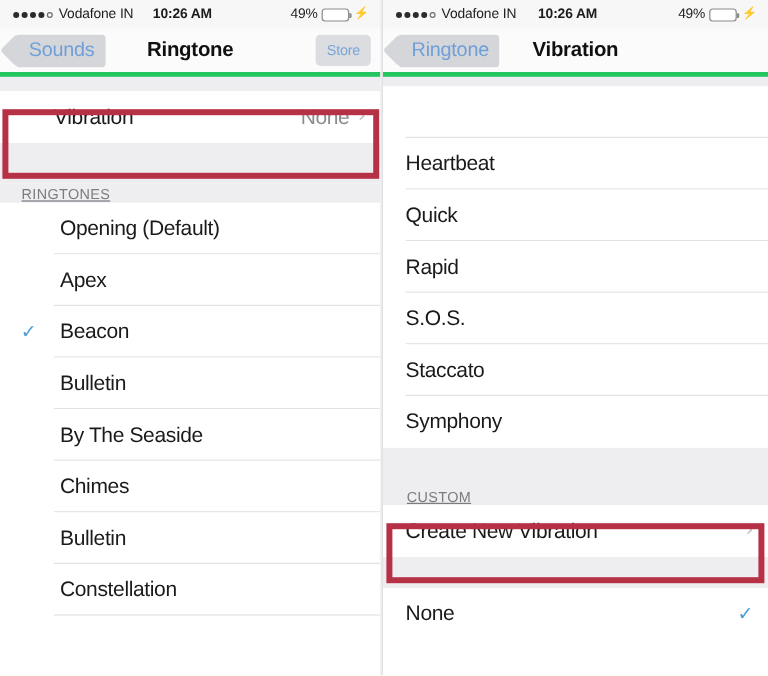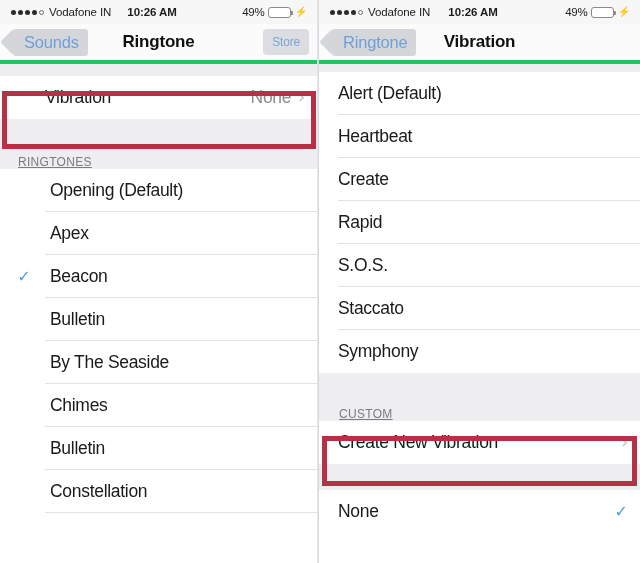--- a/index.html
+++ b/index.html
@@ -371,29 +371,28 @@
       <div class="back-btn">Ringtone</div>
       <div class="nav-title">Vibration</div>
     </div>
 
     <div class="content">
 
       <div class="group-gap short" style="height:8px"></div>
 
       <div>
         <div class="row">
-          <span class="row-label">Alert (Default)</span>
           <span class="sep"></span>
         </div>
         <div class="row">
           <span class="row-label">Heartbeat</span>
           <span class="sep"></span>
         </div>
         <div class="row">
-          <span class="row-label">Create</span>
+          <span class="row-label">Quick</span>
           <span class="sep"></span>
         </div>
         <div class="row">
           <span class="row-label">Rapid</span>
           <span class="sep"></span>
         </div>
         <div class="row">
           <span class="row-label">S.O.S.</span>
           <span class="sep"></span>
         </div>

